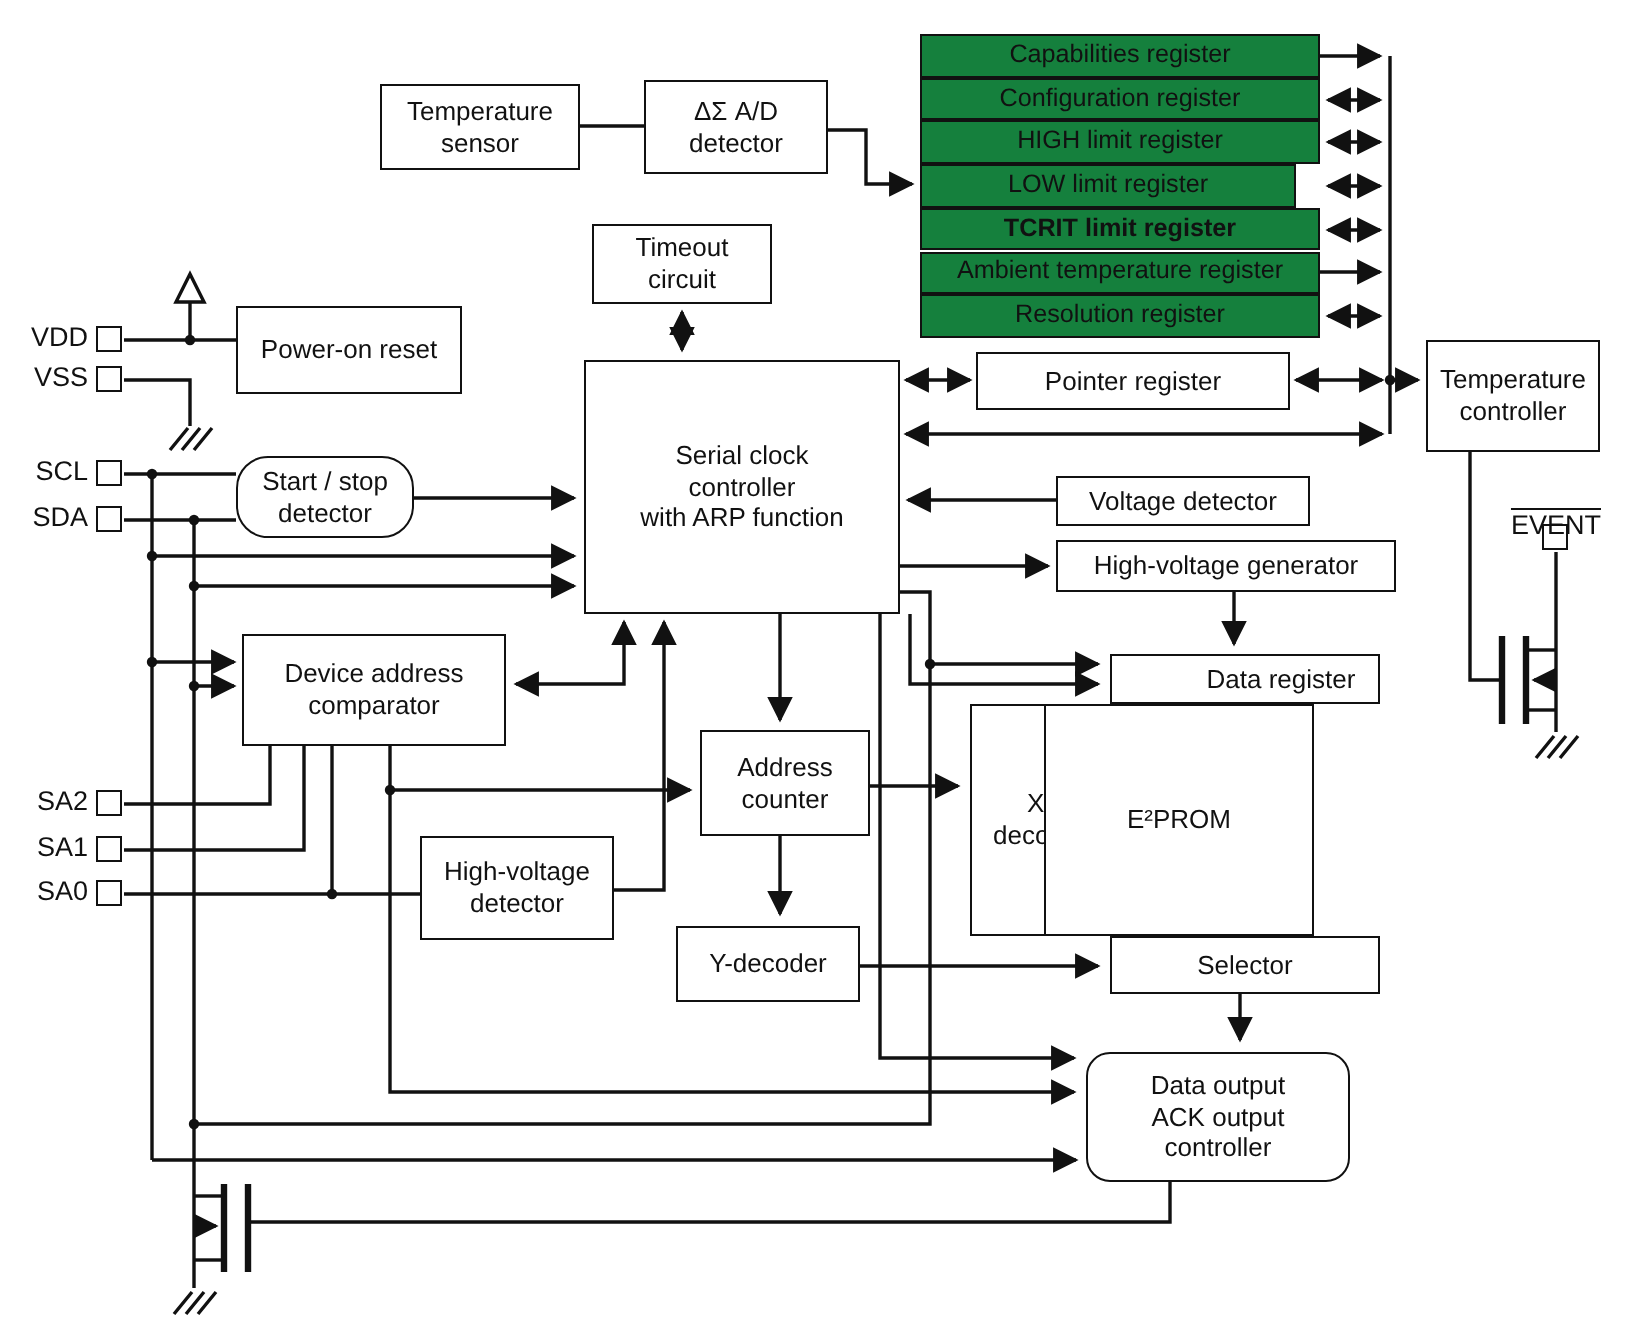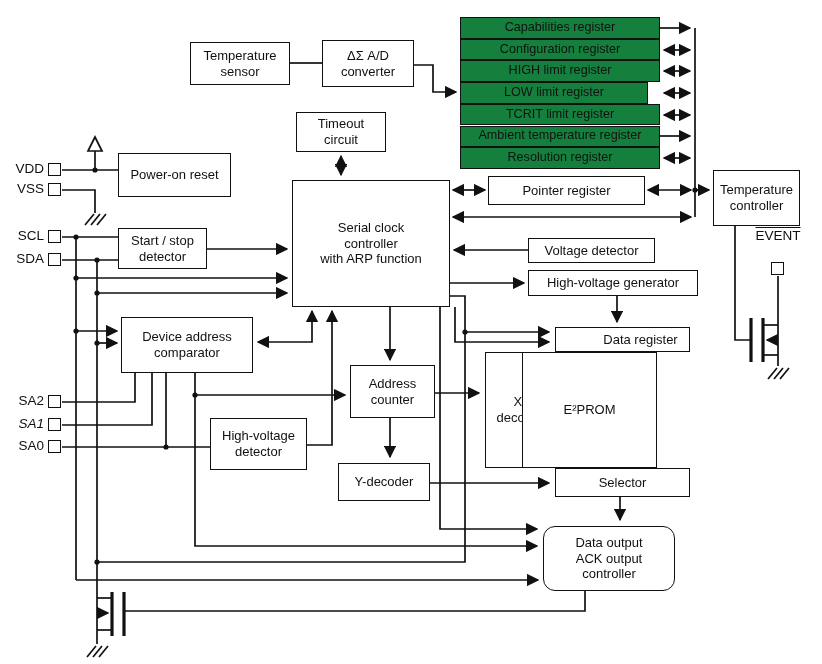--- a/index.html
+++ b/index.html
@@ -142,25 +142,25 @@
       <circle cx="97" cy="562" r="2.6"></circle>
       <circle cx="465" cy="332" r="2.6"></circle>
       <circle cx="695" cy="190" r="2.6"></circle>
     </g>
   </svg>
 
   <div class="layer" id="blocks">
       <div class="block" style="left: 190px; top: 42px; width: 100px; height: 43px;">Temperature
 sensor</div>
       <div class="block" style="left: 322px; top: 40px; width: 92px; height: 47px;">ΔΣ A/D
-converter</div>
+detector</div>
       <div class="block" style="left: 296px; top: 112px; width: 90px; height: 40px;">Timeout
 circuit</div>
       <div class="block" style="left: 118px; top: 153px; width: 113px; height: 44px;">Power-on reset</div>
-      <div class="block" style="left: 118px; top: 228px; width: 89px; height: 41px;">Start / stop
+      <div class="block" style="left: 118px; top: 228px; width: 89px; height: 41px; border-radius: 16px;">Start / stop
 detector</div>
       <div class="block" style="left: 292px; top: 180px; width: 158px; height: 127px;">Serial clock
 controller
 with ARP function</div>
       <div class="block" style="left: 488px; top: 176px; width: 157px; height: 29px;">Pointer register</div>
       <div class="block" style="left: 713px; top: 170px; width: 87px; height: 56px;">Temperature
 controller</div>
       <div class="block" style="left: 528px; top: 238px; width: 127px; height: 25px;">Voltage detector</div>
       <div class="block" style="left: 528px; top: 270px; width: 170px; height: 26px;">High-voltage generator</div>
       <div class="block" style="left: 121px; top: 317px; width: 132px; height: 56px;">Device address
@@ -175,33 +175,33 @@
       <div class="block" style="left: 522px; top: 352px; width: 135px; height: 116px;">E²PROM</div>
       <div class="block" style="left: 555px; top: 327px; width: 135px; height: 25px; padding-left: 36px;">Data register</div>
       <div class="block" style="left: 555px; top: 468px; width: 135px; height: 29px;">Selector</div>
       <div class="block" style="left: 543px; top: 526px; width: 132px; height: 65px; border-radius: 12px;">Data output
 ACK output
 controller</div>
       <div class="stack-row" style="left: 460px; top: 17px; width: 200px; height: 21.7px;">Capabilities register</div>
       <div class="stack-row" style="left: 460px; top: 60.4px; width: 200px; height: 21.7px;">HIGH limit register</div>
       <div class="stack-row" style="left: 460px; top: 38.7px; width: 200px; height: 21.7px;">Configuration register</div>
       <div class="stack-row" style="left: 460px; top: 82.1px; width: 188px; height: 21.7px;">LOW limit register</div>
-      <div class="stack-row" style="left: 460px; top: 103.8px; width: 200px; height: 21.7px;">TCRIT limit register</div>
+      <div class="stack-row" style="left: 460px; top: 103.8px; width: 200px; height: 21.7px; font-weight: bold;">TCRIT limit register</div>
       <div class="stack-row" style="left: 460px; top: 125.5px; width: 200px; height: 21.7px;">Ambient temperature register</div>
       <div class="stack-row" style="left: 460px; top: 147.2px; width: 200px; height: 21.7px;">Resolution register</div>
       <div class="pin-square" style="left: 48px; top: 163px;"></div>
       <div class="pin-label" style="left: 4px; top: 161px;">VDD</div>
       <div class="pin-square" style="left: 48px; top: 183px;"></div>
       <div class="pin-label" style="left: 4px; top: 181px;">VSS</div>
       <div class="pin-square" style="left: 48px; top: 230px;"></div>
       <div class="pin-label" style="left: 4px; top: 228px;">SCL</div>
       <div class="pin-square" style="left: 48px; top: 253px;"></div>
       <div class="pin-label" style="left: 4px; top: 251px;">SDA</div>
       <div class="pin-square" style="left: 48px; top: 395px;"></div>
       <div class="pin-label" style="left: 4px; top: 393px;">SA2</div>
       <div class="pin-square" style="left: 48px; top: 418px;"></div>
-      <div class="pin-label" style="left: 4px; top: 416px; font-style: italic;">SA1</div>
+      <div class="pin-label" style="left: 4px; top: 416px;">SA1</div>
       <div class="pin-square" style="left: 48px; top: 440px;"></div>
       <div class="pin-label" style="left: 4px; top: 438px;">SA0</div>
       <div class="pin-square" style="left: 771px; top: 262px;"></div>
-      <div class="event-label" style="left: 746px; top: 228px;">EVENT</div>
+      <div class="event-label" style="left: 746px; top: 255px;">EVENT</div>
     </div>
 </div>
 
 </body></html>

